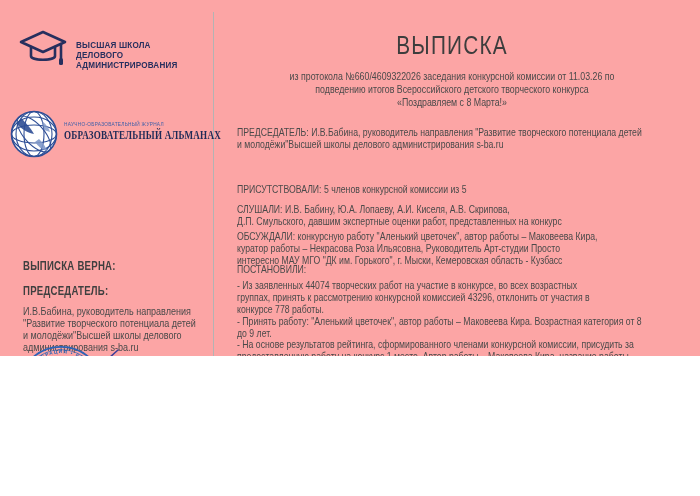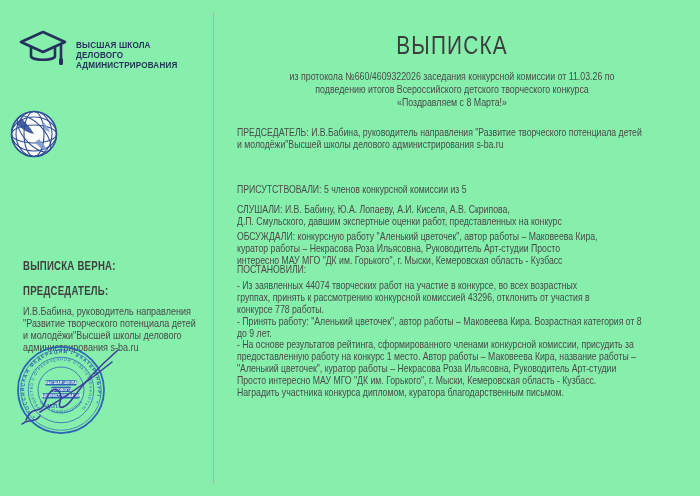--- a/index.html
+++ b/index.html
@@ -1,17 +1,17 @@
 <!DOCTYPE html>
 <html><head>
 <meta charset="utf-8">
 <style>
   html,body{margin:0;padding:0;background:#ffffff;}
   .doc{
-    position:relative;width:700px;height:496px;background:#86efac;overflow:hidden;
+    position:relative;width:700px;height:356px;background:#fca5a5;overflow:hidden;
     font-family:"Liberation Sans","DejaVu Sans",sans-serif;color:#4a4a4a;
   }
   .divider{position:absolute;left:213px;top:12px;width:1px;height:472px;background:#b3b3b3;}
 
   
   .title{
     position:absolute;left:227px;top:30px;width:450px;text-align:center;
     font-size:26px;letter-spacing:1.5px;color:#3d3d3d;
     transform:scaleX(0.8);transform-origin:50% 0;white-space:nowrap;
   }
@@ -87,20 +87,24 @@
         <ellipse cx="25" cy="25" rx="10" ry="22.5"></ellipse>
         <ellipse cx="25" cy="25" rx="18" ry="22.5"></ellipse>
         <ellipse cx="25" cy="25" rx="22.5" ry="9"></ellipse>
         <ellipse cx="25" cy="25" rx="22.5" ry="17"></ellipse>
         <ellipse cx="25" cy="25" rx="22.5" ry="10" transform="rotate(48 25 25)"></ellipse>
       </g>
       <path d="M12 9 C17 14 21 18 25 25 C19 24 12 20 8 15 Z" fill="#2e4e96" opacity="0.9"></path>
       <path d="M30 30 C34 34 37 38 38 42 C33 41 29 37 26 33 Z" fill="#7e97c8" opacity="0.9"></path>
       <path d="M33 12 C37 15 40 19 41 23 L35 21 Z" fill="#7e97c8" opacity="0.8"></path>
     </svg>
+    <div class="logo2-text">
+      <div class="logo2-tagline">НАУЧНО-ОБРАЗОВАТЕЛЬНЫЙ ЖУРНАЛ</div>
+      <div class="logo2-name">ОБРАЗОВАТЕЛЬНЫЙ АЛЬМАНАХ</div>
+    </div>
   </div>
 
   <div class="verna">ВЫПИСКА ВЕРНА:</div>
   <div class="chair-label">ПРЕДСЕДАТЕЛЬ:</div>
   <div class="chair-info">И.В.Бабина, руководитель направления
 "Развитие творческого потенциала детей
 и молодёжи"Высшей школы делового
 администрирования s-ba.ru</div>
 
   <svg class="stamp" viewBox="0 0 92 92">

